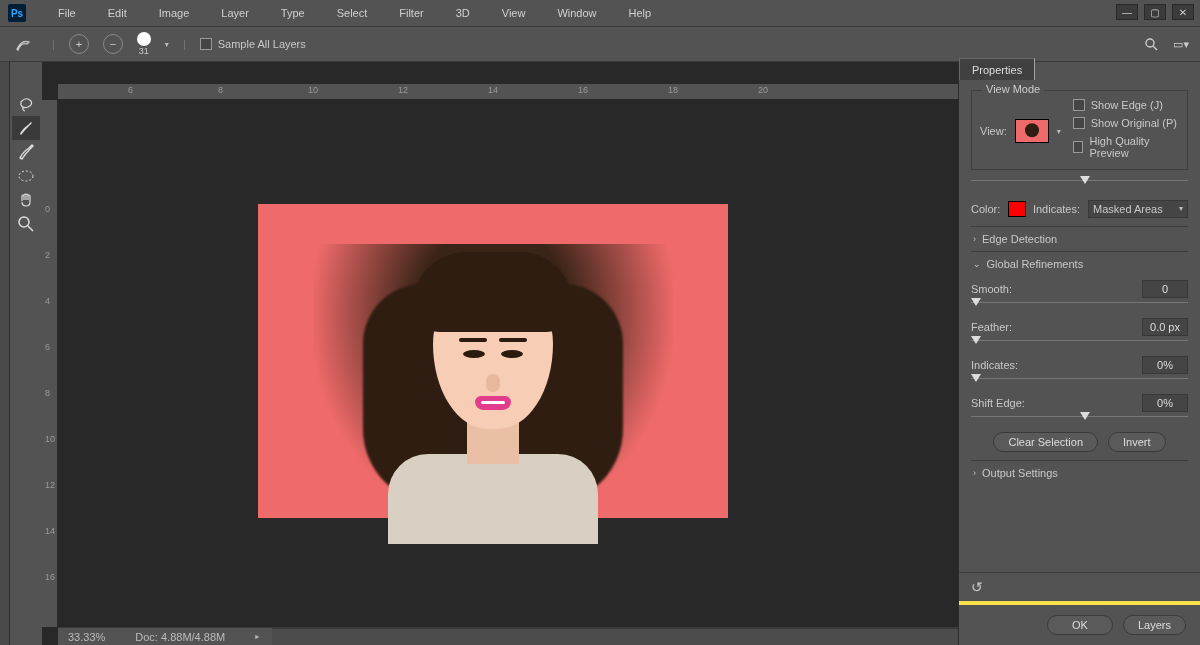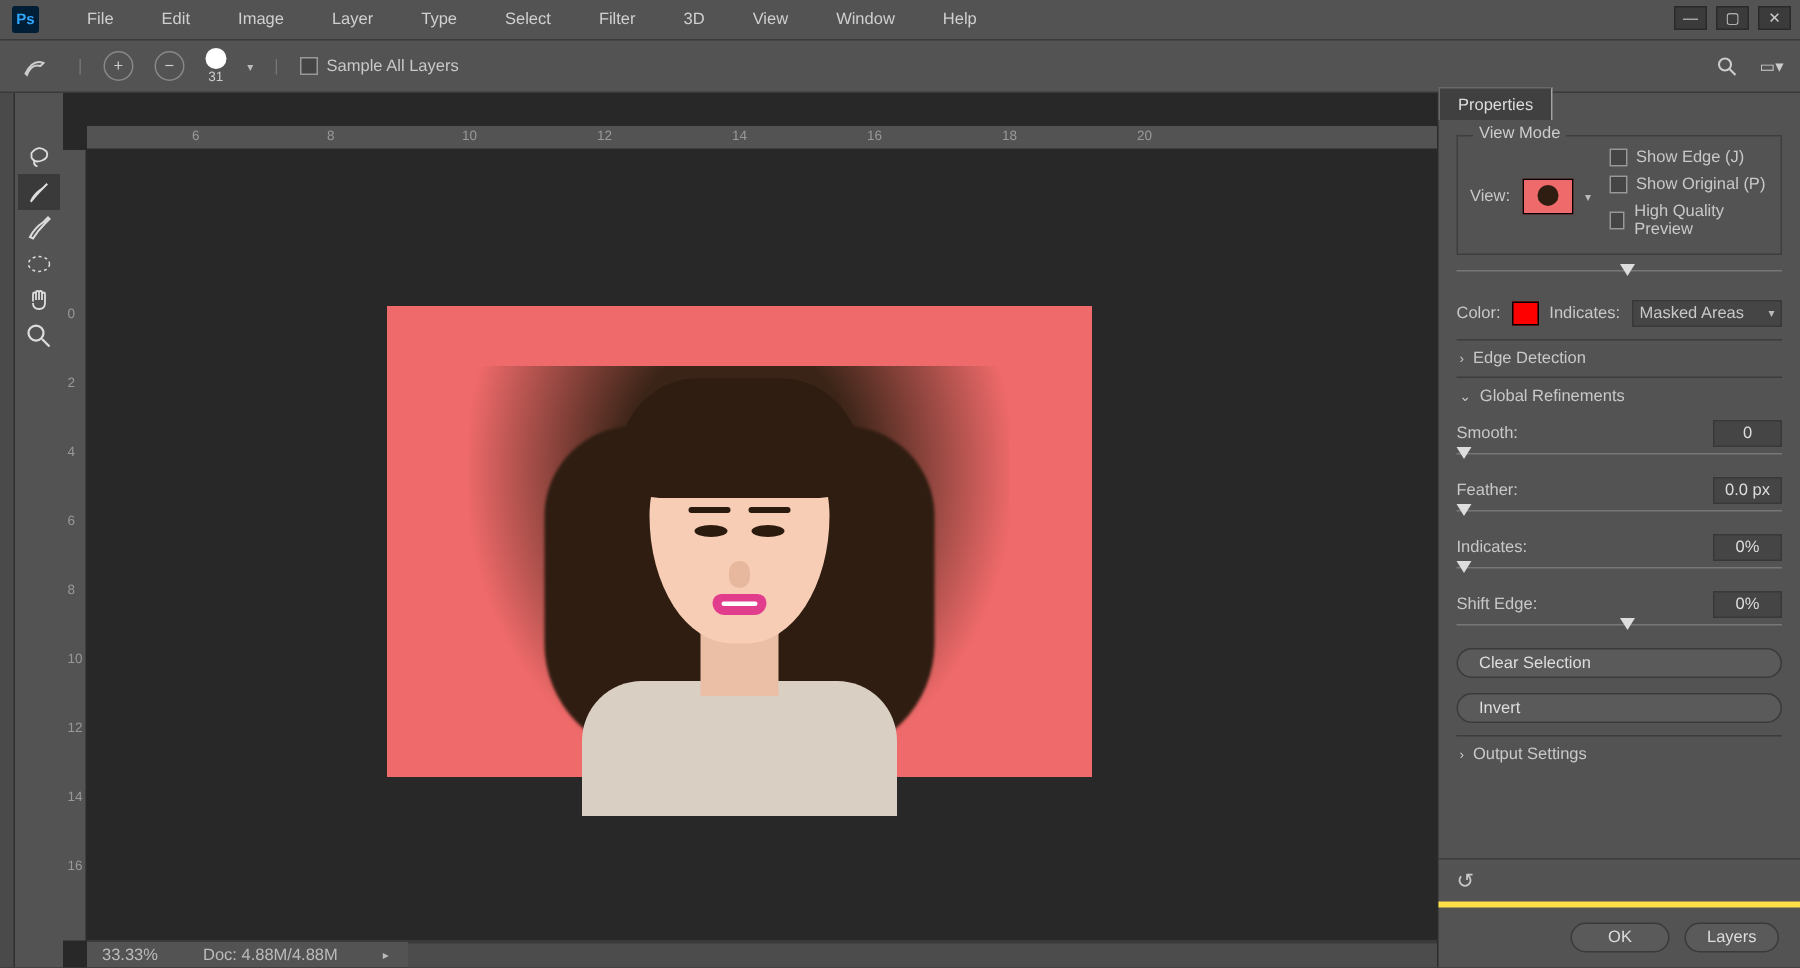--- a/index.html
+++ b/index.html
@@ -81,21 +81,21 @@
   .slider .knob{ position:absolute; top:-5px; width:0; height:0; border-left:5px solid transparent; border-right:5px solid transparent; border-top:8px solid #ddd;}
   .group-row{ display:flex; align-items:center; justify-content:space-between; margin:4px 0;}
   .swatch{ width:18px; height:16px; background:#ff0000; border:1px solid #000;}
   .sel-box{ background:#454545; border:1px solid #383838; width:100px; height:18px; padding:0 4px; line-height:16px; display:flex; justify-content:space-between; align-items:center;}
   .sect-head{ padding:6px 2px; border-top:1px solid #3c3c3c; display:flex; align-items:center; gap:6px; cursor:pointer;}
   .sect-head .arrow{ font-size:9px;}
   .btn{ background:#5a5a5a; border:1px solid #3a3a3a; border-radius:10px; padding:3px 14px; color:#ddd; cursor:pointer;}
   .footer-btns{ display:flex; gap:10px; justify-content:flex-end; padding:10px 14px; border-top:4px solid #fde047;}
   .reset-row{ padding:6px 12px; border-top:1px solid #3c3c3c; display:flex; align-items:center;}
   .reset-icon{ font-size:14px;}
-  .action-btns{ display:flex; gap:10px; justify-content:center; margin:8px 0;flex-direction:column;}
+  .action-btns{ display:flex; gap:10px; justify-content:center; margin:8px 0;}
   svg{display:block;}
 </style>
 </head>
 <body>
 
 <div class="win-controls">
   <div class="win-btn">—</div>
   <div class="win-btn">▢</div>
   <div class="win-btn">✕</div>
 </div>

